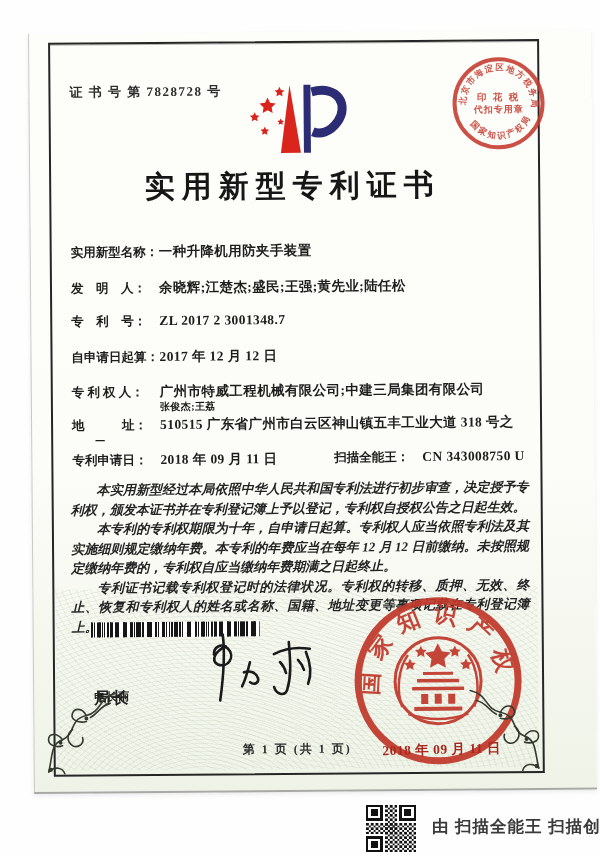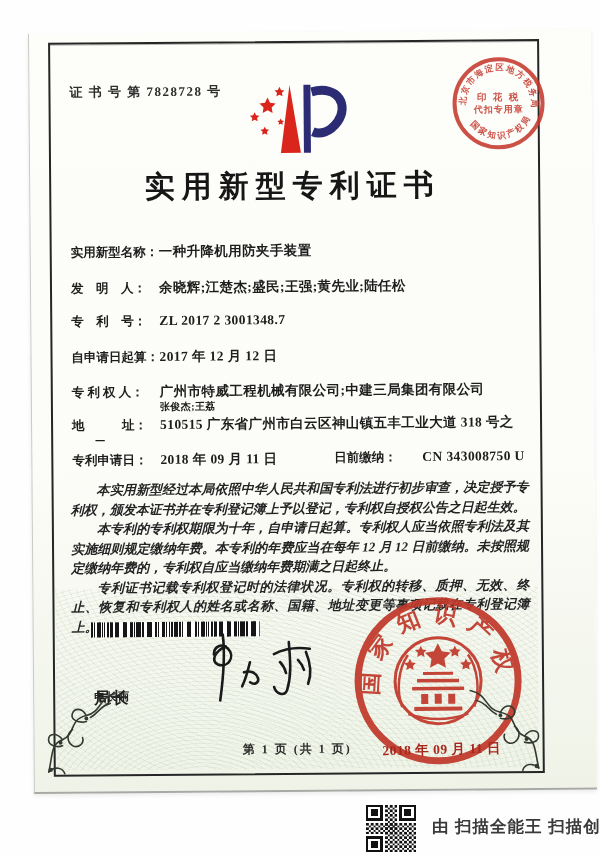--- a/index.html
+++ b/index.html
@@ -145,21 +145,21 @@
   <div class="row r-fil"><span class="lbl">自申请日起算：</span><span>2017 年 12 月 12 日</span></div>
 
   <div class="row r-tee"><span class="lbl">专 利 权 人：</span><span>广州市特威工程机械有限公司;中建三局集团有限公司</span></div>
   <div class="cont c-tee">张俊杰;王荔</div>
 
   <div class="row r-addr"><span class="lbl">地　　　址：</span><span>510515 广东省广州市白云区神山镇五丰工业大道 318 号之</span></div>
   <div class="cont c-addr">一</div>
 
   <div class="row r-grant">
     <span class="lbl">专利申请日：</span><span>2018 年 09 月 11 日</span>
-    <span class="grant-no"><span class="lbl">日前缴纳：</span><span>CN 343008750 U</span></span>
+    <span class="grant-no"><span class="lbl">扫描全能王：</span><span>CN 343008750 U</span></span>
   </div>
 
   <div class="paras">
     <p>本实用新型经过本局依照中华人民共和国专利法进行初步审查，决定授予专利权，颁发本证书并在专利登记簿上予以登记，专利权自授权公告之日起生效。</p>
     <p>本专利的专利权期限为十年，自申请日起算。专利权人应当依照专利法及其实施细则规定缴纳年费。本专利的年费应当在每年 12 月 12 日前缴纳。未按照规定缴纳年费的，专利权自应当缴纳年费期满之日起终止。</p>
     <p>专利证书记载专利权登记时的法律状况。专利权的转移、质押、无效、终止、恢复和专利权人的姓名或名称、国籍、地址变更等事项记载在专利登记簿上。</p>
   </div>
 
   <div class="barcode"></div>
 

